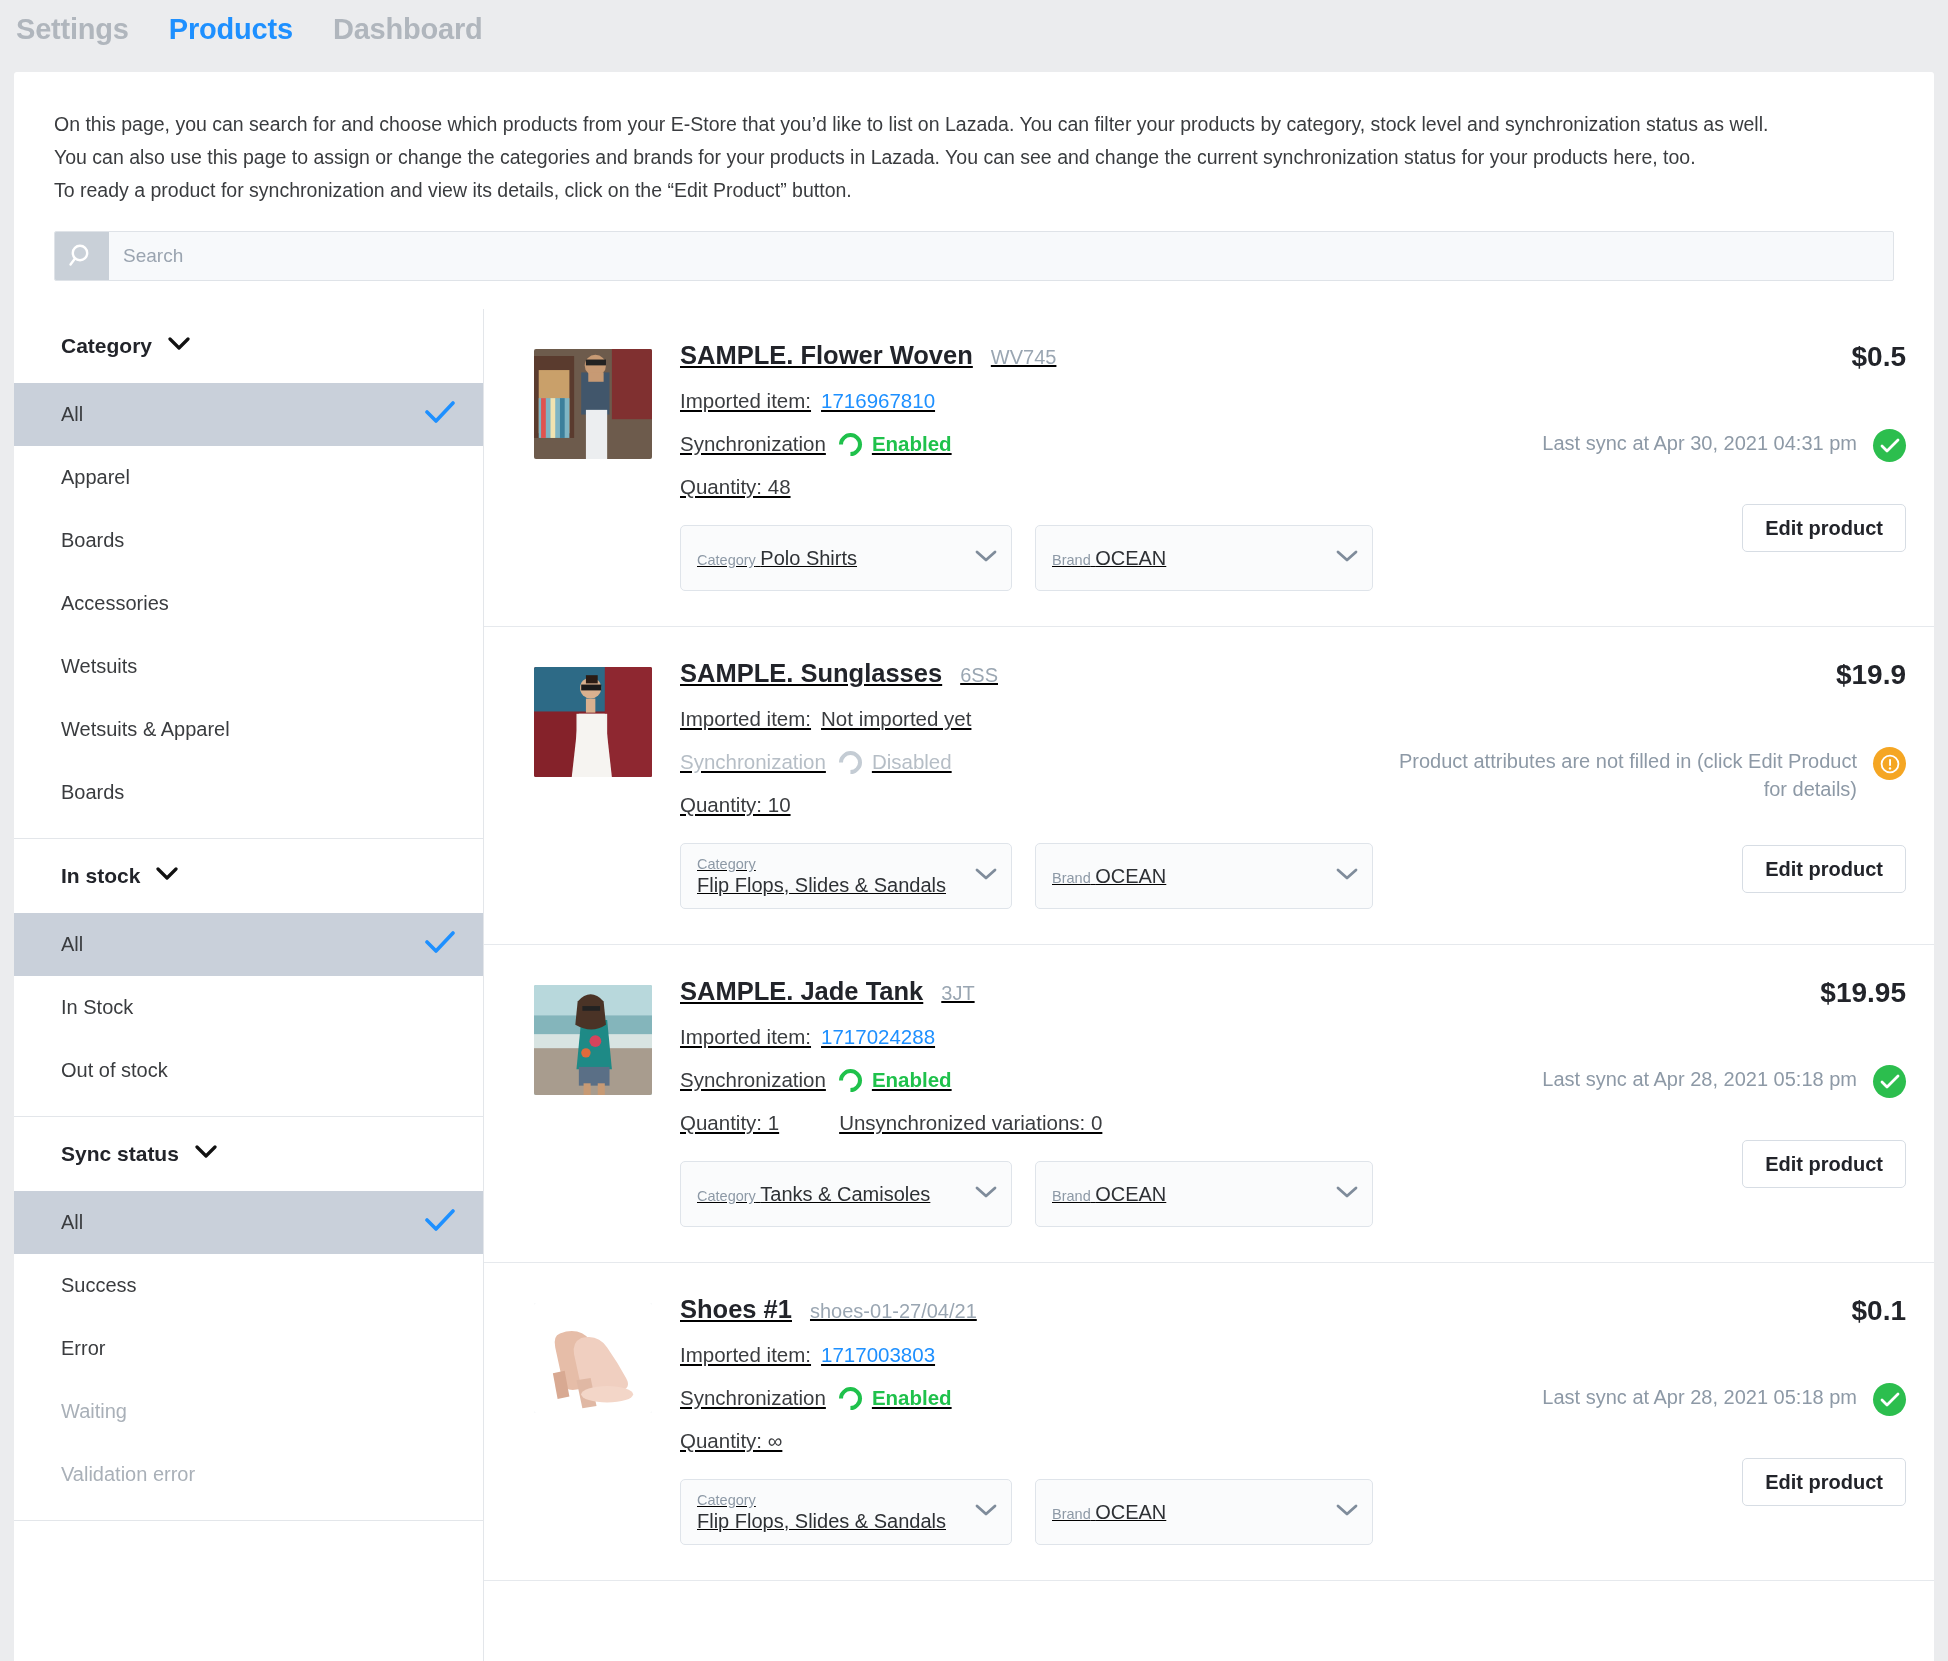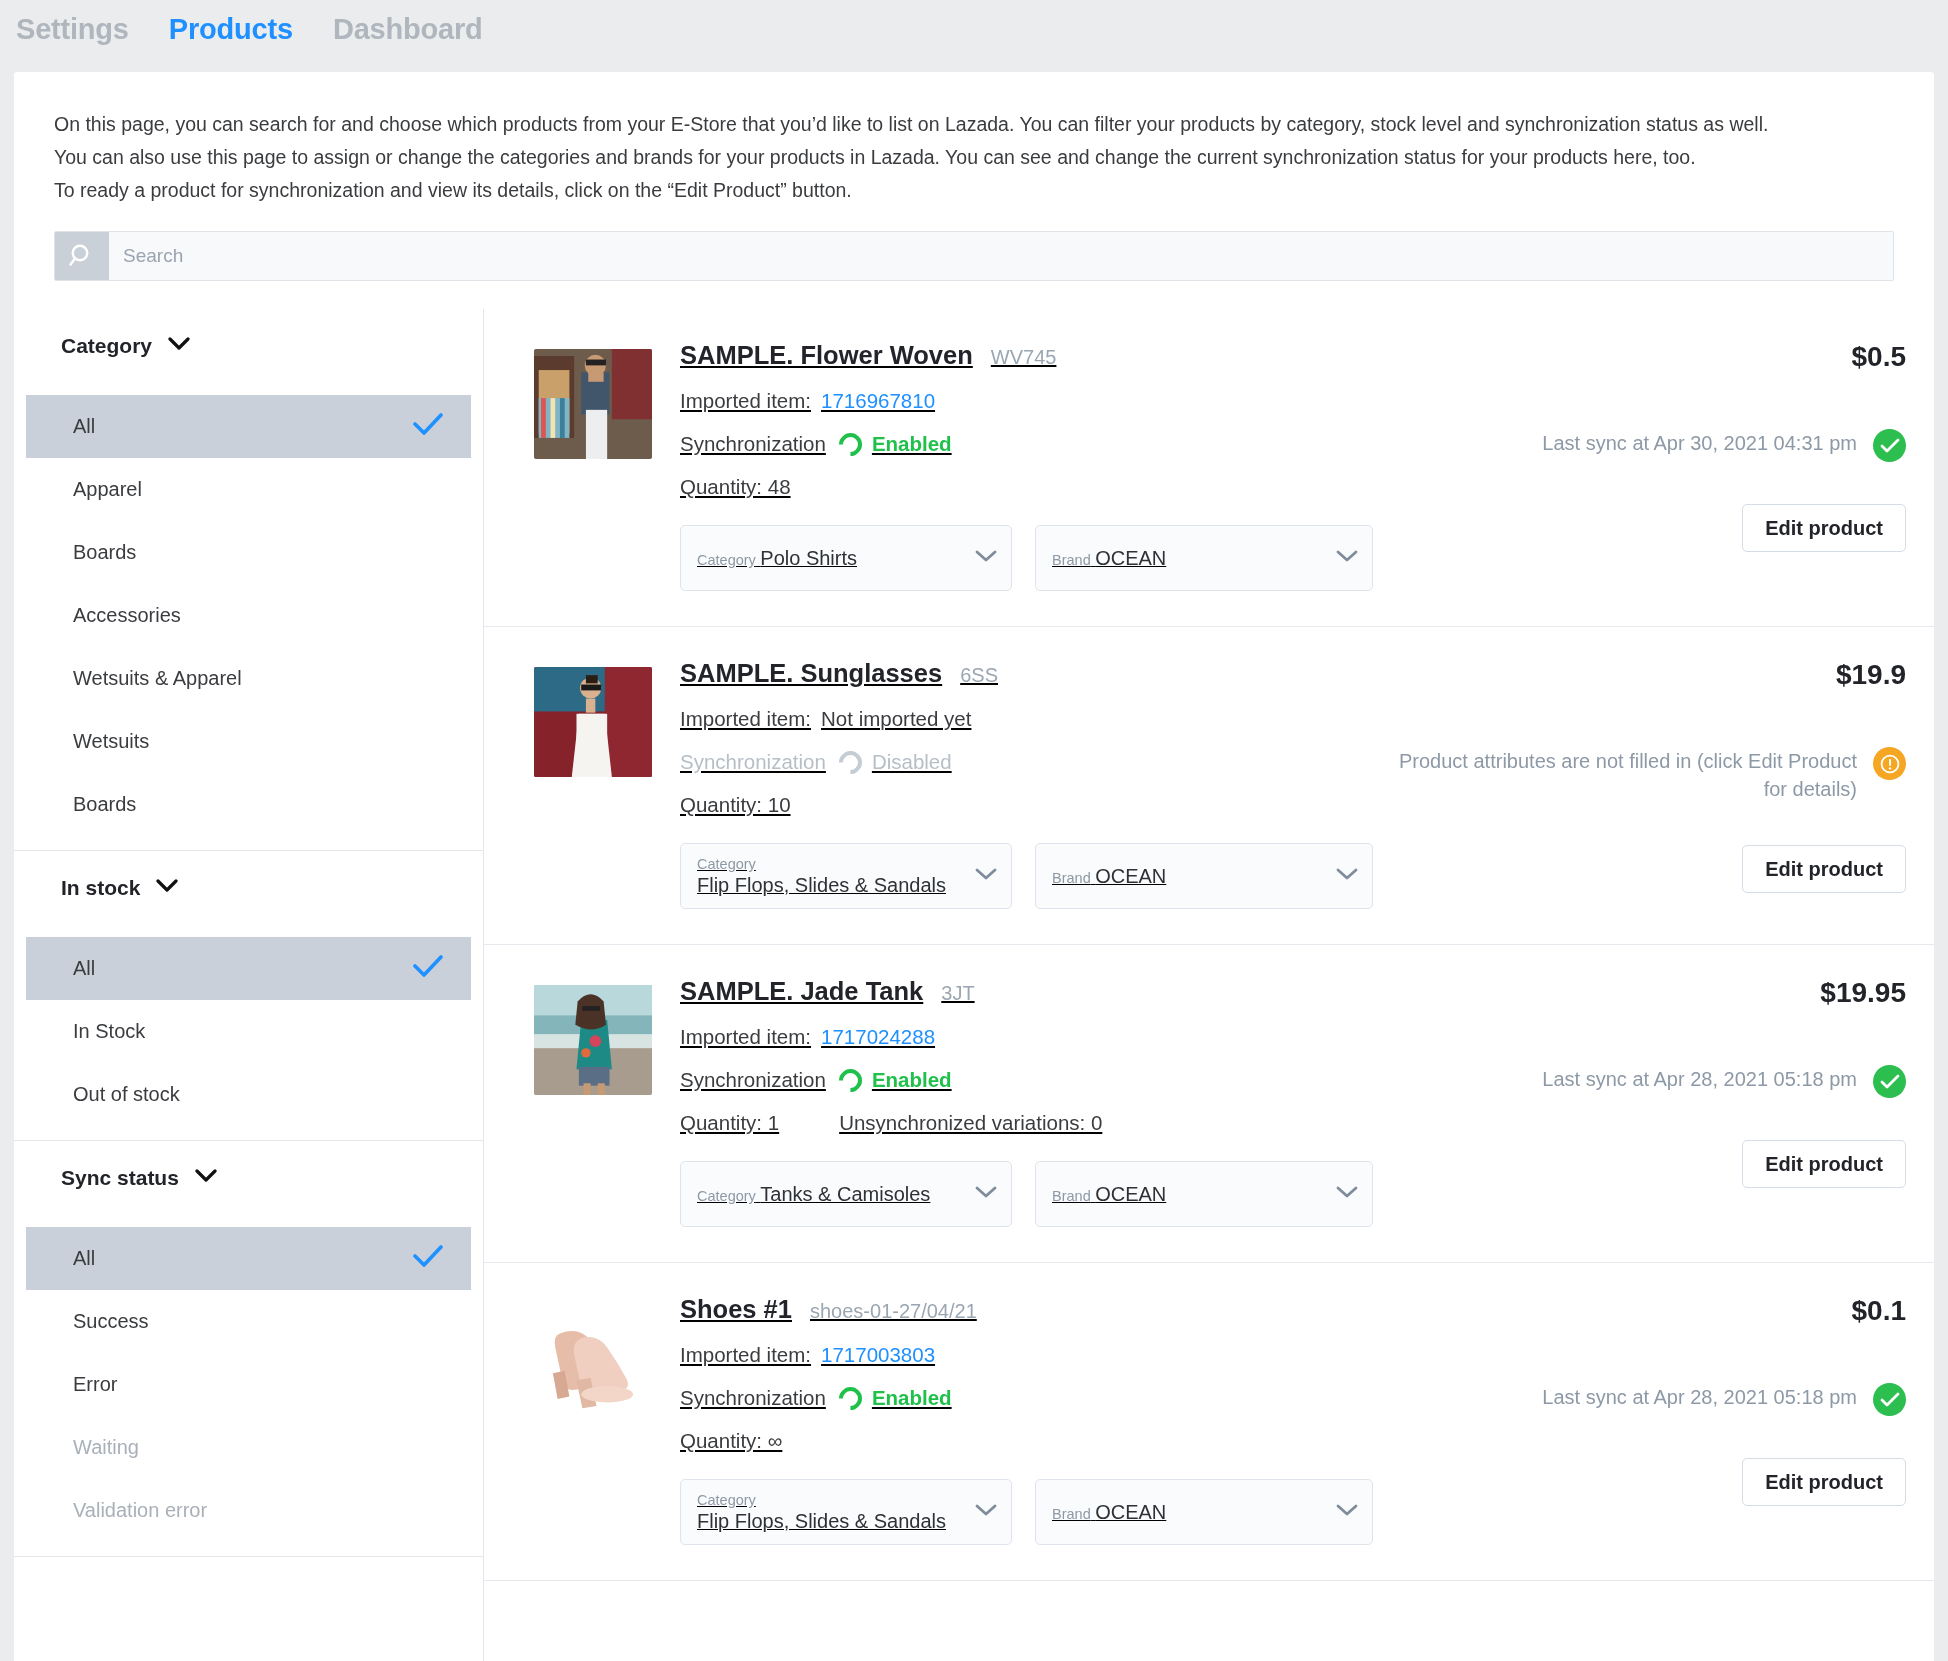--- a/index.html
+++ b/index.html
@@ -100,21 +100,21 @@
     align-items: center;
     gap: 16px;
     padding-left: 47px;
     cursor: pointer;
   }
   .filter-head .ftitle {
     font-size: 21px;
     font-weight: bold;
     color: #22242a;
   }
-  .filter-list { list-style: none; margin: 12px; padding: 0; }
+  .filter-list { list-style: none; margin: 0; padding: 0; }
   .filter-list li {
     height: 63px;
     display: flex;
     align-items: center;
     padding: 0 28px 0 47px;
     font-size: 20px;
     color: #3a3c3f;
     cursor: pointer;
   }
   .filter-list li.selected { background: #c9d0da; }
@@ -298,25 +298,25 @@
           </li>
           <li>
             <span class="lbl">Boards</span>
 
           </li>
           <li>
             <span class="lbl">Accessories</span>
 
           </li>
           <li>
+            <span class="lbl">Wetsuits</span>
+
+          </li>
+          <li>
             <span class="lbl">Wetsuits &amp; Apparel</span>
-
-          </li>
-          <li>
-            <span class="lbl">Wetsuits</span>
 
           </li>
           <li>
             <span class="lbl">Boards</span>
 
           </li>
         </ul>
         <div class="group-sep"></div>
       </div>
 

